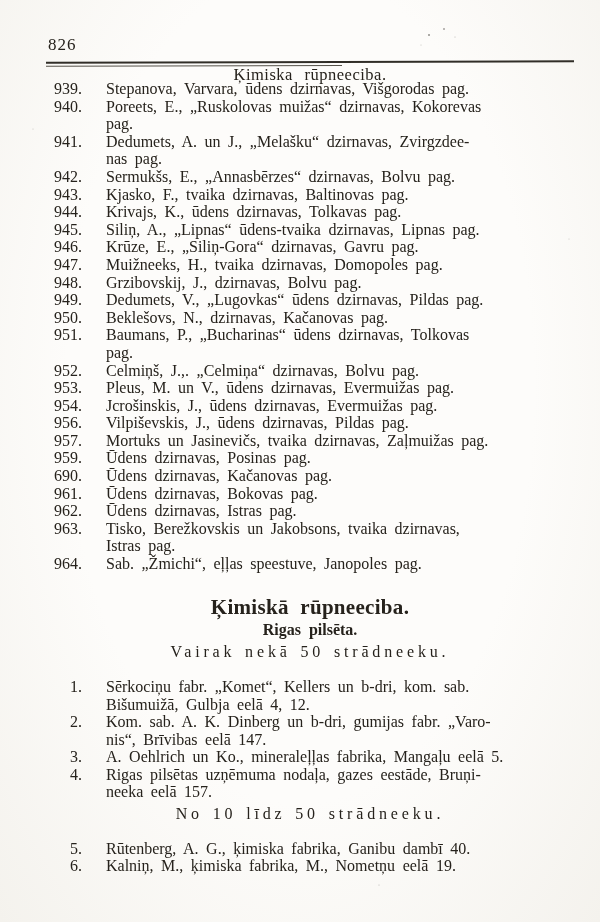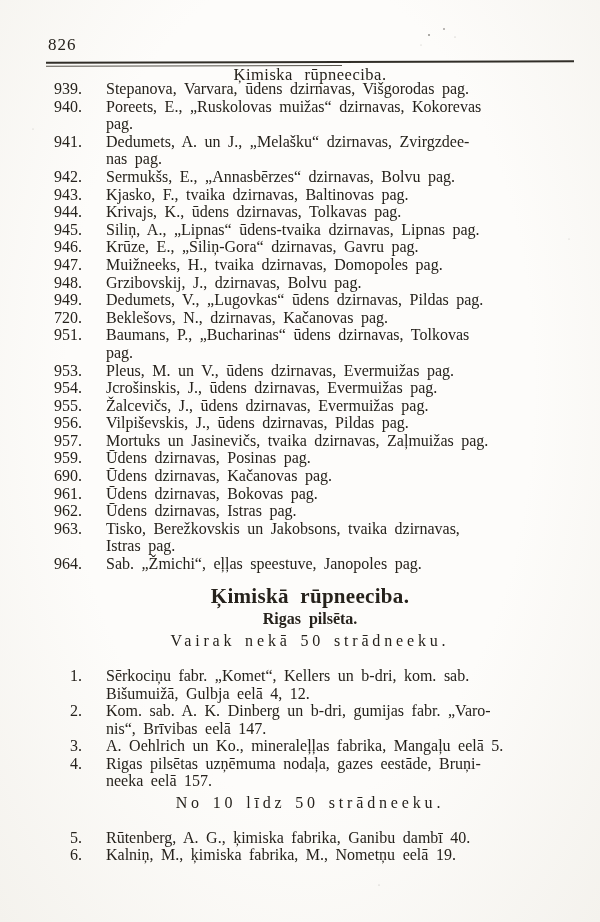--- a/index.html
+++ b/index.html
@@ -41,21 +41,21 @@
     border-top: 1.3px solid #56524a;
   }
   .list { margin-top: 17px; }
   .row {
     display: grid;
     grid-template-columns: 36px 1fr;
     column-gap: 24px;
   }
   .num { text-align: right; white-space: nowrap; }
   .txt { white-space: pre-line; word-spacing: 0.22em; }
-  .section { margin-top: 12px; }
+  .section { margin-top: 23px; }
   .section-title {
     margin: 0; text-align: center;
     font-size: 21px; font-weight: bold;
     letter-spacing: 0.3px; word-spacing: 6px;
   }
   .section-subtitle {
     margin: 2px 0 5px; text-align: center;
     font-size: 16px; font-weight: bold;
     word-spacing: 4px;
   }
@@ -136,39 +136,39 @@
       </div>
       <div class="row">
         <span class="num">948.</span>
         <span class="txt">Grzibovskij, J., dzirnavas, Bolvu pag.</span>
       </div>
       <div class="row">
         <span class="num">949.</span>
         <span class="txt">Dedumets, V., „Lugovkas“ ūdens dzirnavas, Pildas pag.</span>
       </div>
       <div class="row">
-        <span class="num">720.</span>
+        <span class="num">950.</span>
         <span class="txt">Beklešovs, N., dzirnavas, Kačanovas pag.</span>
       </div>
       <div class="row">
         <span class="num">951.</span>
         <span class="txt">Baumans, P., „Bucharinas“ ūdens dzirnavas, Tolkovas
 pag.</span>
       </div>
       <div class="row">
+        <span class="num">952.</span>
+        <span class="txt">Celmiņš, J.,. „Celmiņa“ dzirnavas, Bolvu pag.</span>
+      </div>
+      <div class="row">
         <span class="num">953.</span>
         <span class="txt">Pleus, M. un V., ūdens dzirnavas, Evermuižas pag.</span>
       </div>
       <div class="row">
         <span class="num">954.</span>
         <span class="txt">Jcrošinskis, J., ūdens dzirnavas, Evermuižas pag.</span>
-      </div>
-      <div class="row">
-        <span class="num">955.</span>
-        <span class="txt">Žalcevičs, J., ūdens dzirnavas, Evermuižas pag.</span>
       </div>
       <div class="row">
         <span class="num">956.</span>
         <span class="txt">Vilpiševskis, J., ūdens dzirnavas, Pildas pag.</span>
       </div>
       <div class="row">
         <span class="num">957.</span>
         <span class="txt">Mortuks un Jasinevičs, tvaika dzirnavas, Zaļmuižas pag.</span>
       </div>
       <div class="row">

